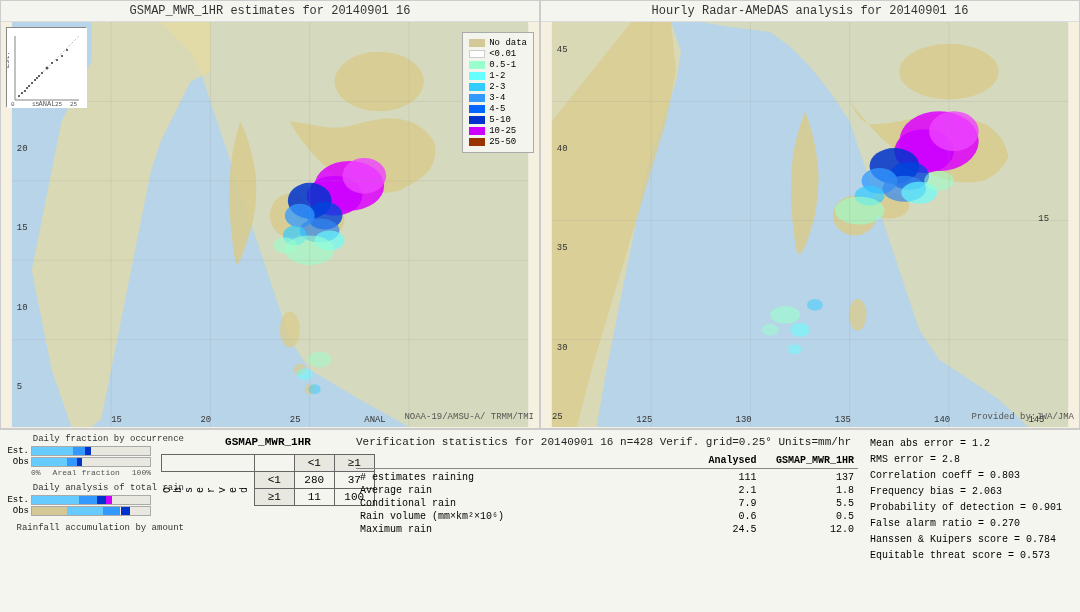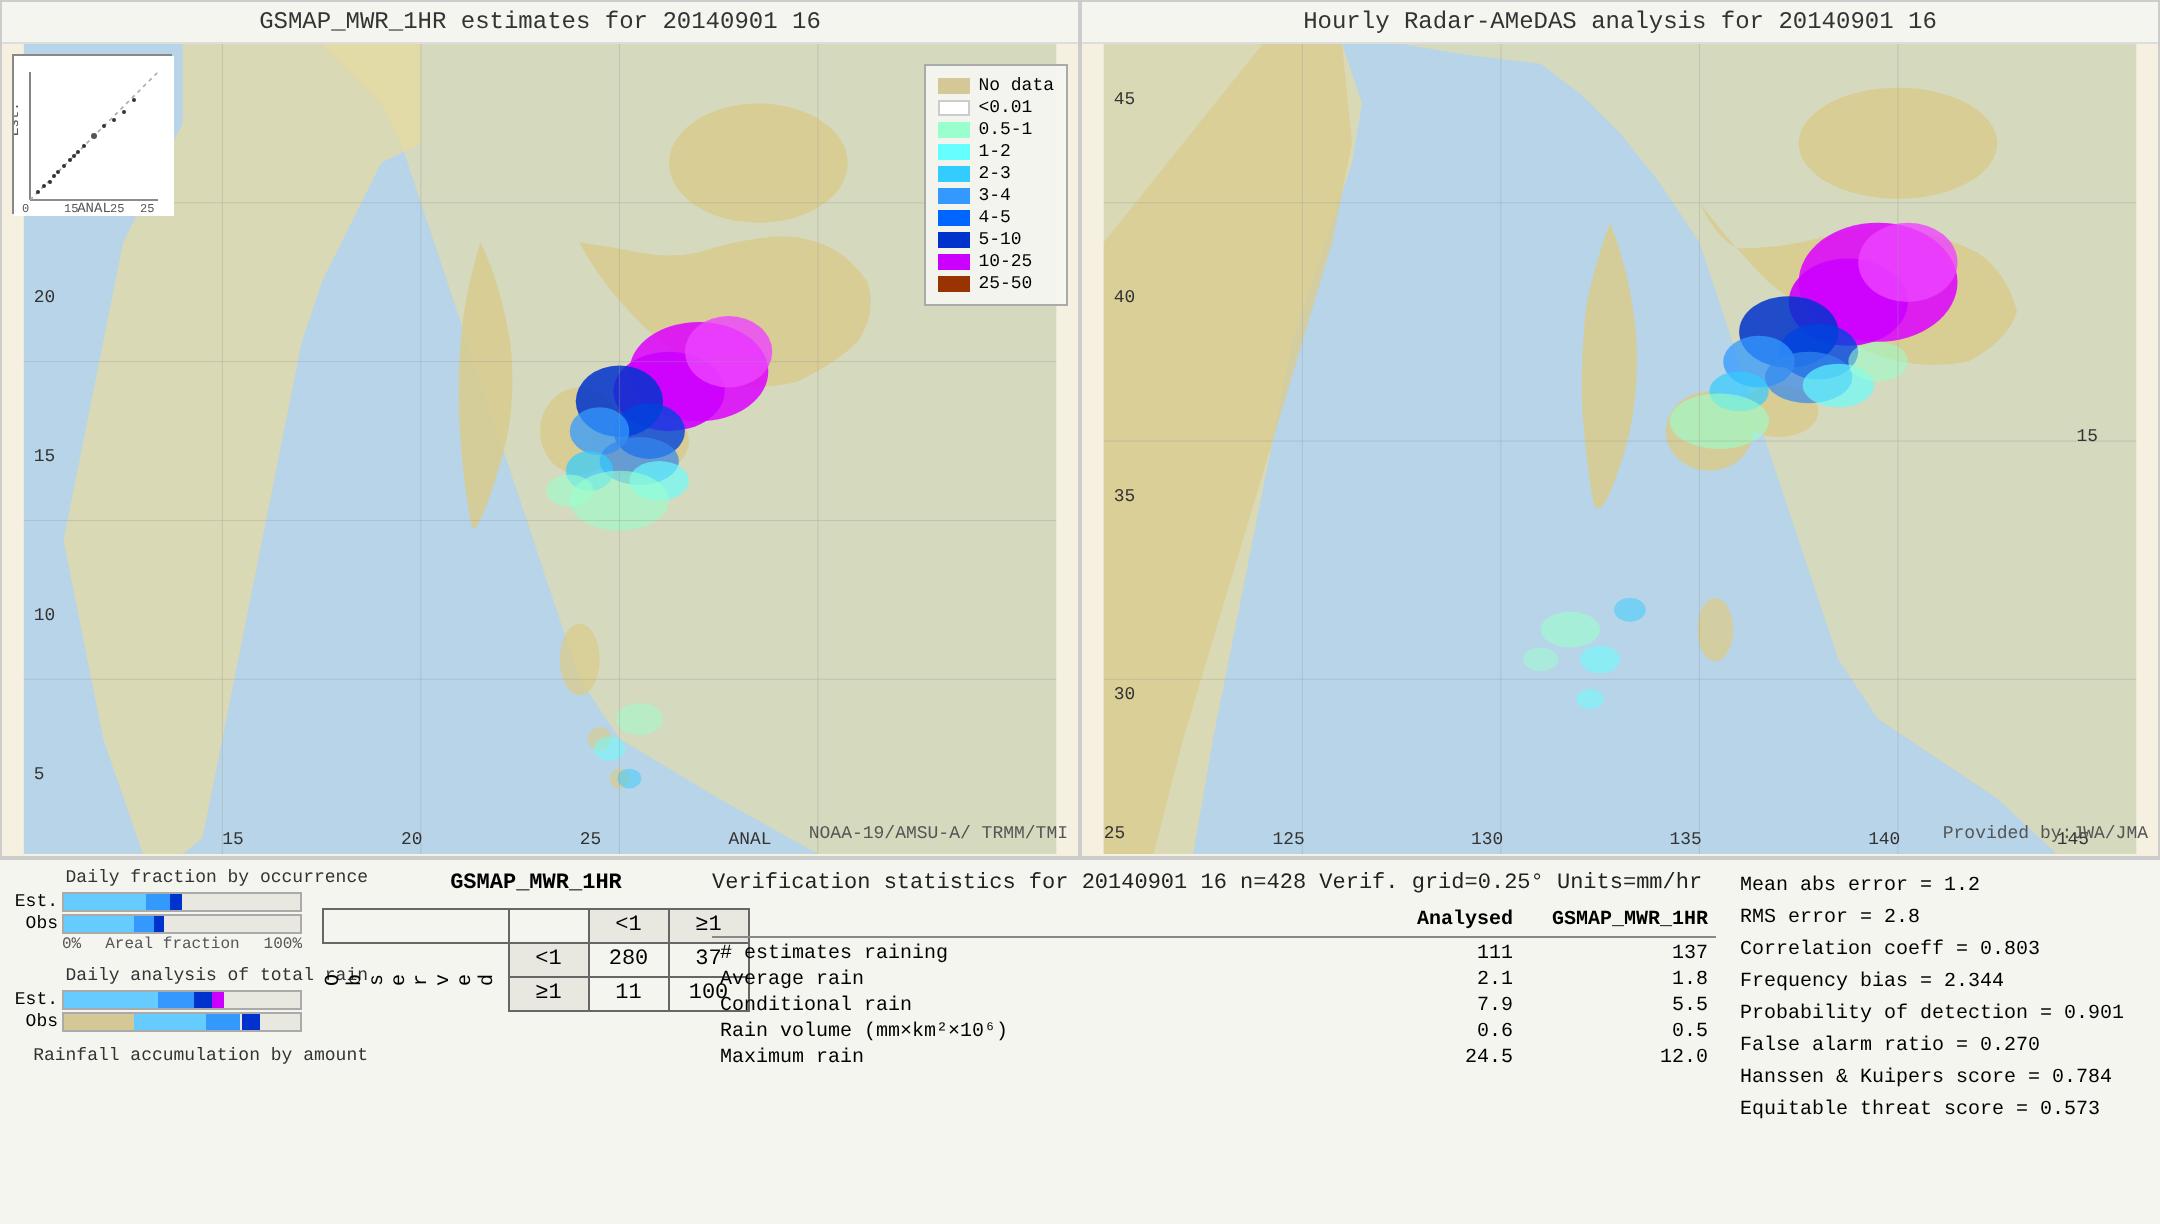--- a/index.html
+++ b/index.html
@@ -611,21 +611,21 @@
           <td class="stat-val2">12.0</td>
         </tr>
       </tbody>
         </table>
     </div>
 
     <div class="right-stats-section">
       <div>Mean abs error = 1.2</div>
       <div>RMS error = 2.8</div>
       <div>Correlation coeff = 0.803</div>
-      <div>Frequency bias = 2.344</div>
+      <div>Frequency bias = 2.063</div>
       <div>Probability of detection = 0.901</div>
       <div>False alarm ratio = 0.270</div>
       <div>Hanssen &amp; Kuipers score = 0.784</div>
       <div>Equitable threat score = 0.573</div>
     </div>
 
   </div>
 </div>
 
 </body></html>

